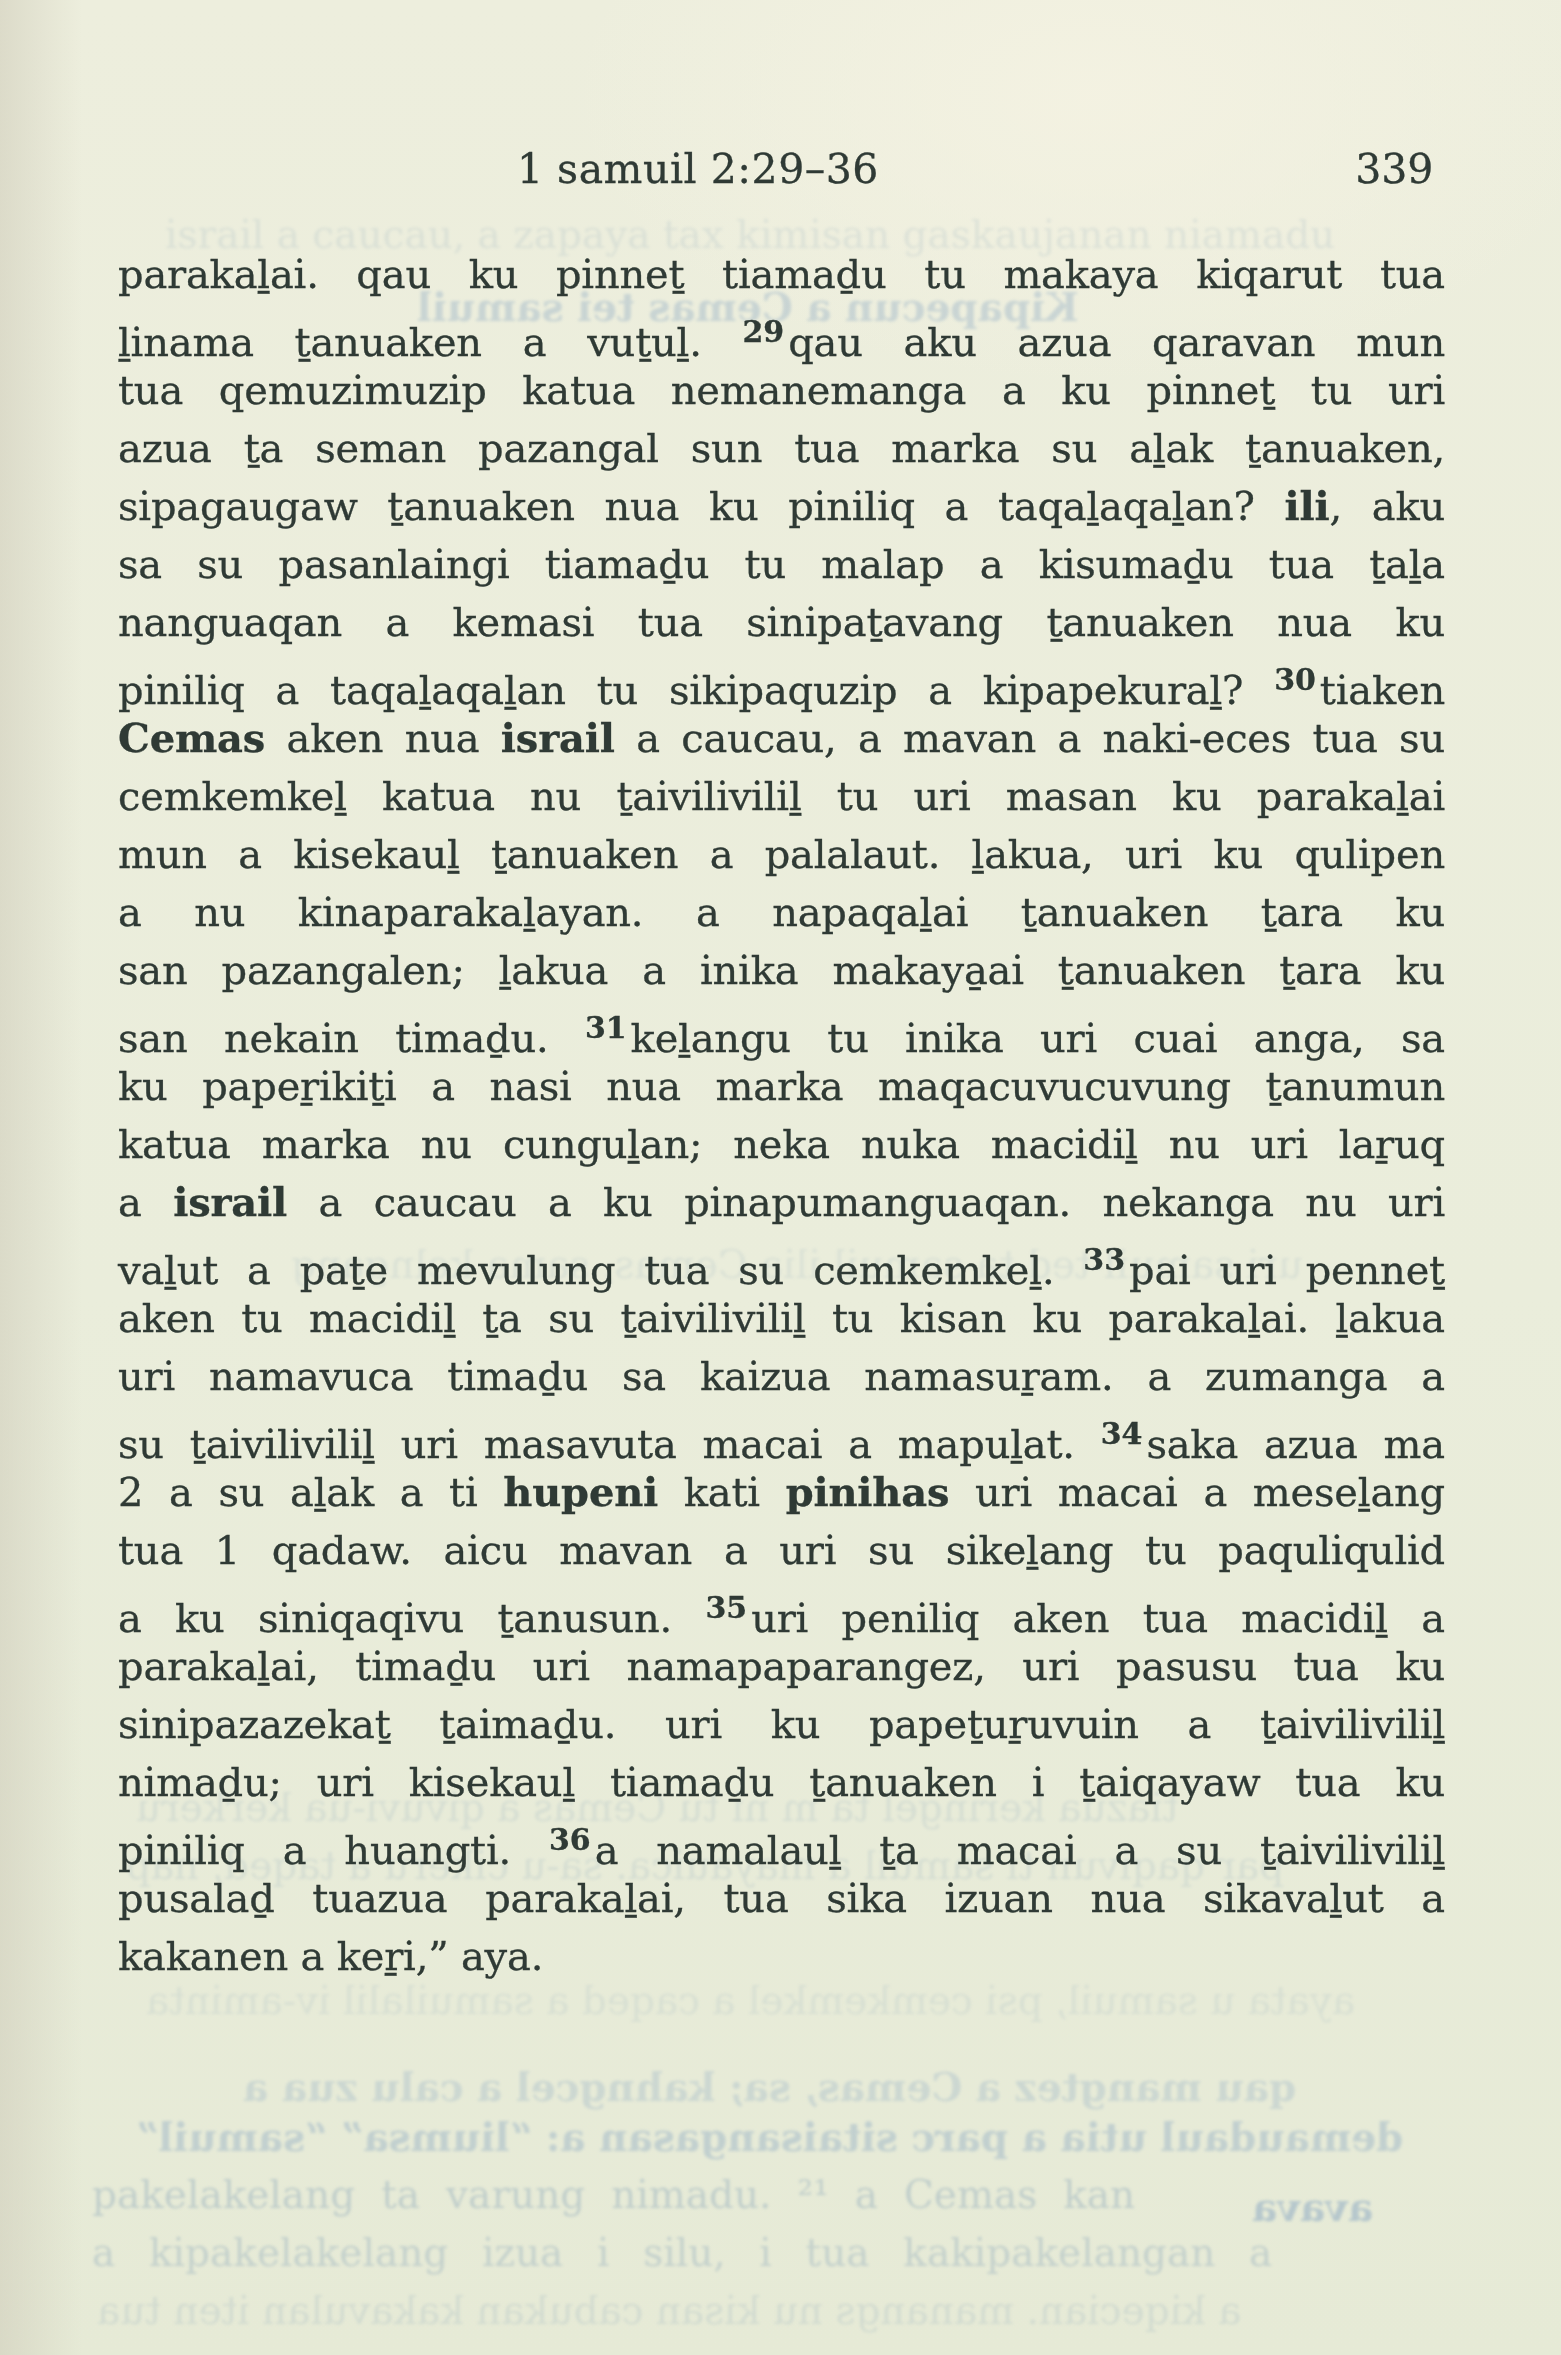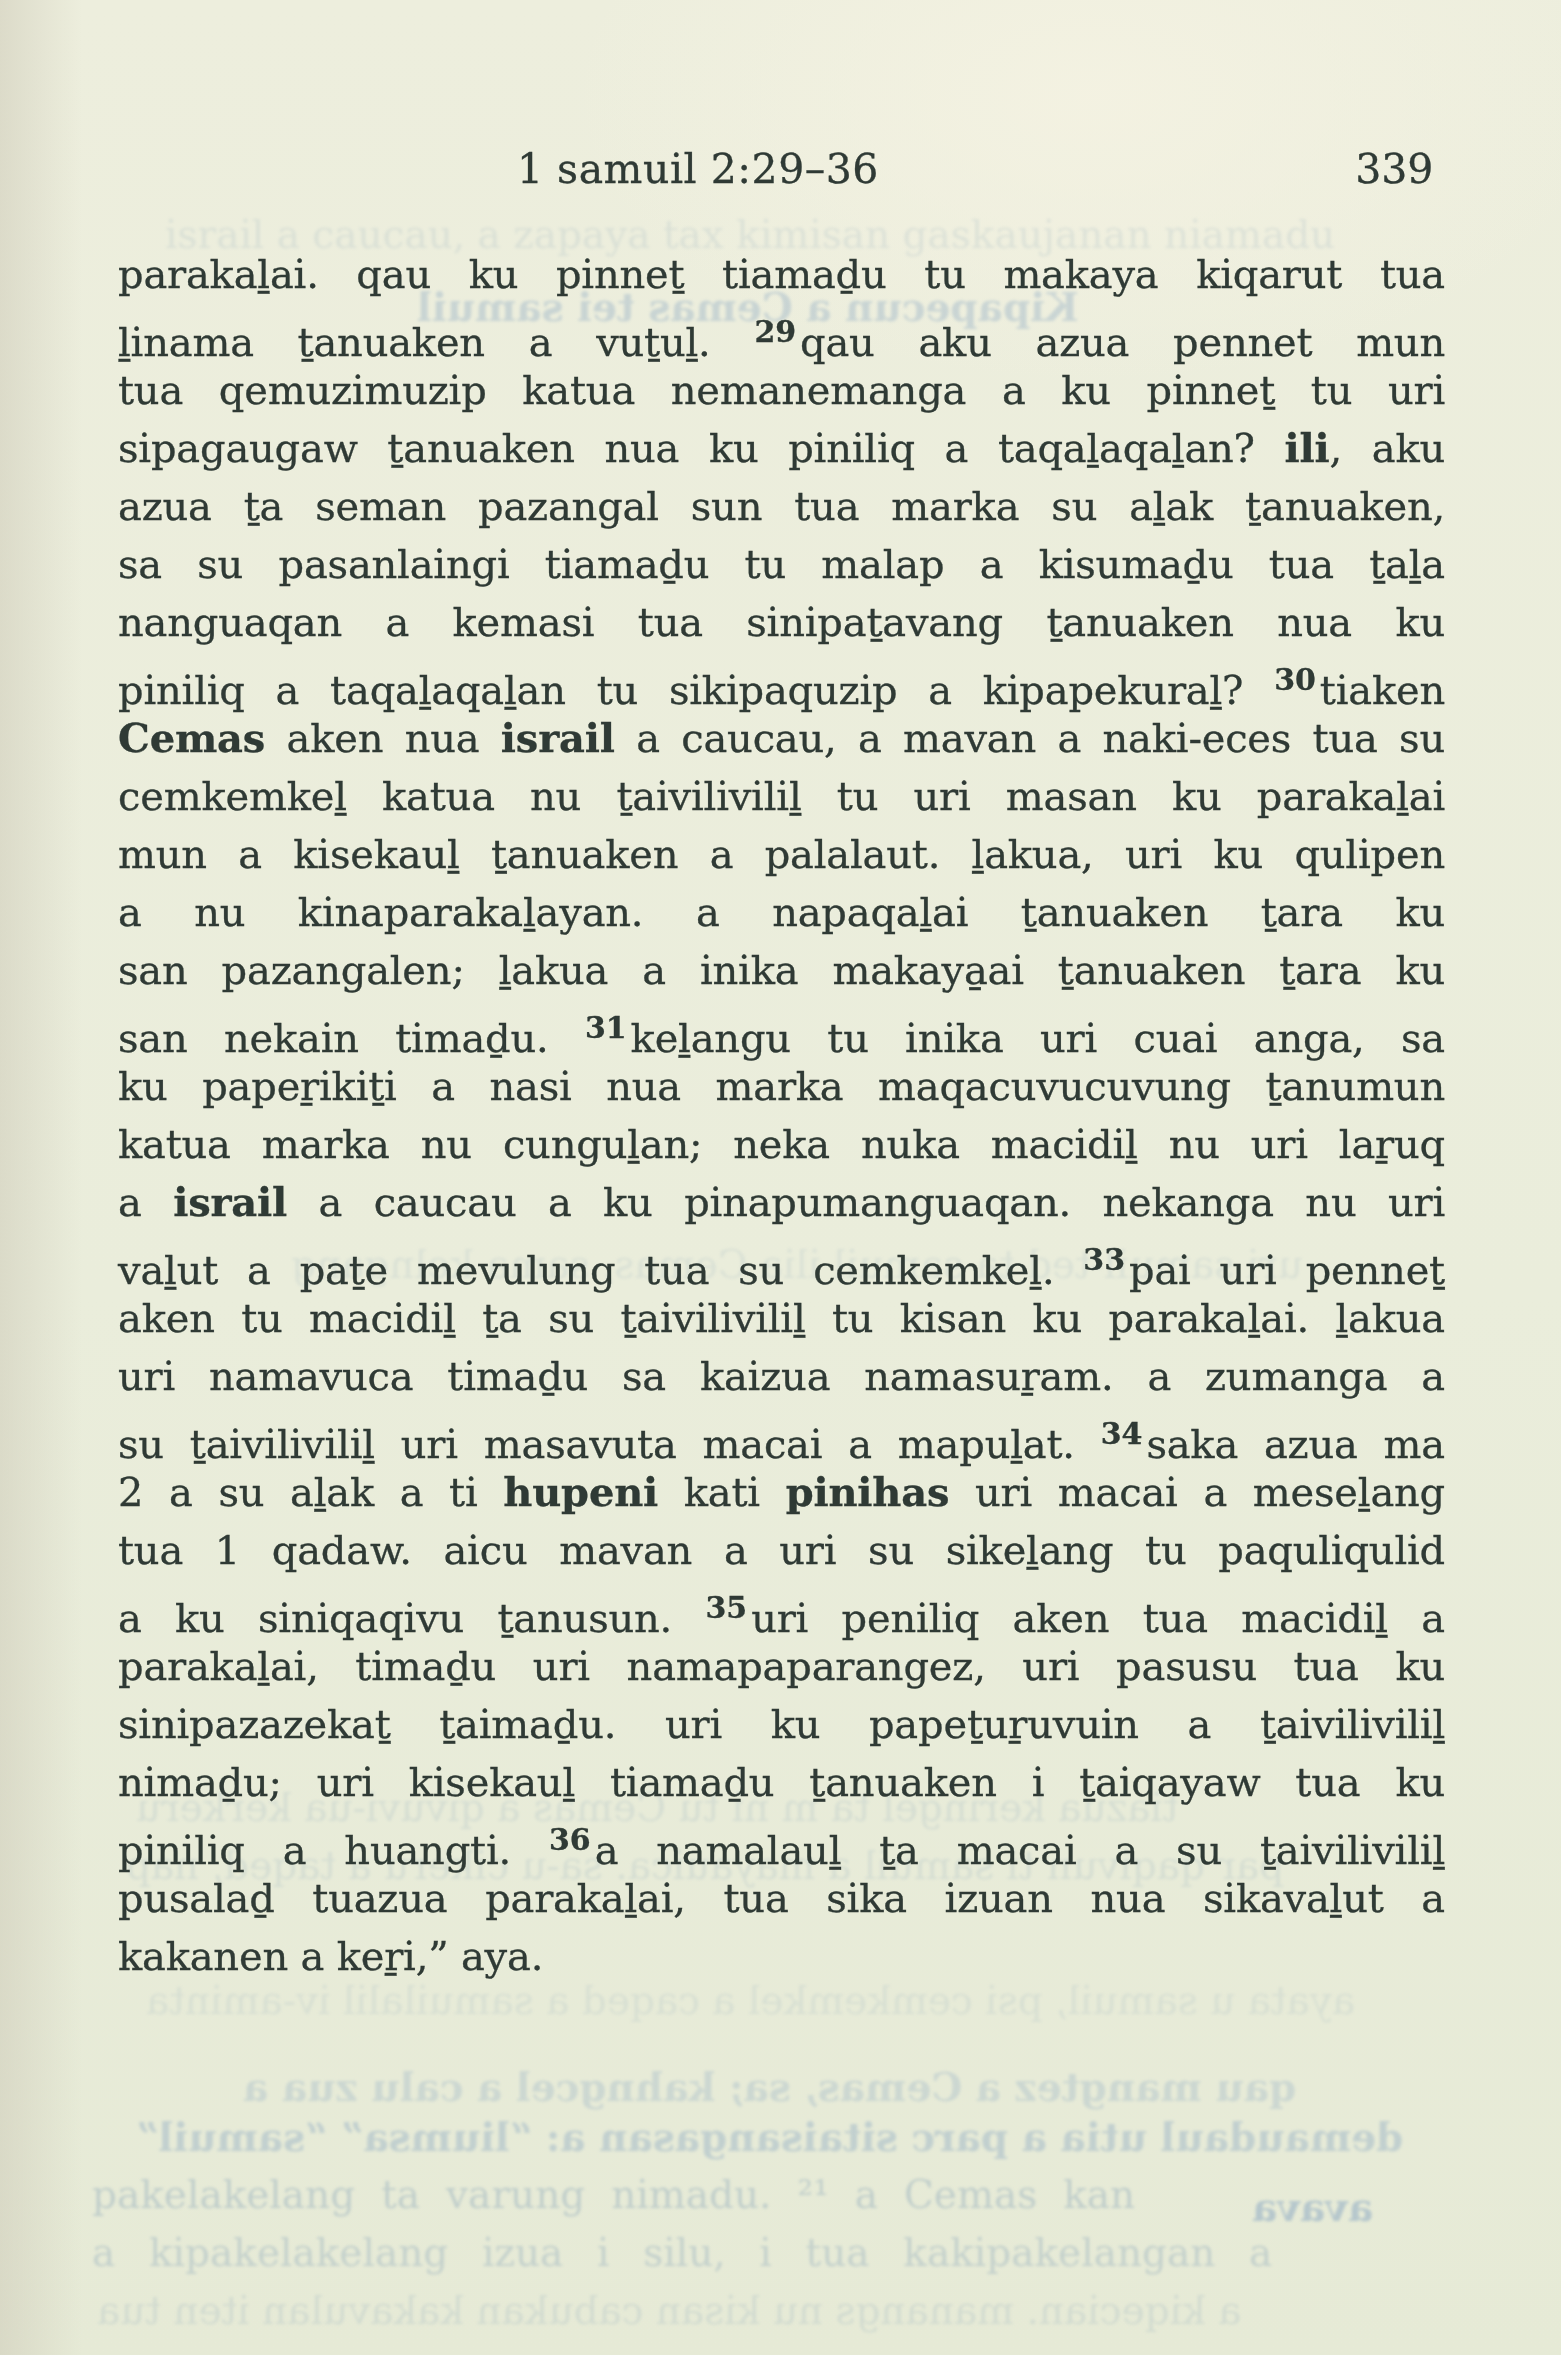--- a/index.html
+++ b/index.html
@@ -68,24 +68,24 @@
     <div class="ghost mirrored" style="top: 2288px; left: 97px; opacity: 0.26;">a kiqecian. manangs nu kisan cabukan kakavulan iten tua</div>
   </div>
 
 <div class="header">
   <span class="ref">1 samuil  2:29–36</span>
   <span class="pagenum">339</span>
 </div>
 
 <div class="text-block" id="text-block">
     <div class="line"><span>parakaḻai.  qau ku pinneṯ tiamaḏu tu makaya kiqarut tua</span></div>
-    <div class="line"><span>ḻinama ṯanuaken a vuṯuḻ.  </span><span class="verse">29</span><span>qau aku azua pennet mun</span></div>
+    <div class="line"><span>ḻinama ṯanuaken a vuṯuḻ.  </span><span class="verse">29</span><span>qau aku azua qaravan mun</span></div>
     <div class="line"><span>tua qemuzimuzip katua nemanemanga a ku pinneṯ tu uri</span></div>
+    <div class="line"><span>azua ṯa seman pazangal sun tua marka su aḻak ṯanuaken,</span></div>
     <div class="line"><span>sipagaugaw ṯanuaken nua ku piniliq a taqaḻaqaḻan? </span><span class="bold">ili</span><span>, aku</span></div>
-    <div class="line"><span>azua ṯa seman pazangal sun tua marka su aḻak ṯanuaken,</span></div>
     <div class="line"><span>sa su pasanlaingi tiamaḏu tu malap a kisumaḏu tua ṯaḻa</span></div>
     <div class="line"><span>nanguaqan a kemasi tua sinipaṯavang ṯanuaken nua ku</span></div>
     <div class="line"><span>piniliq a taqaḻaqaḻan tu sikipaquzip a kipapekuraḻ? </span><span class="verse">30</span><span>tiaken</span></div>
     <div class="line"><span class="bold">Cemas</span><span> aken nua </span><span class="bold">israil</span><span> a caucau, a mavan a naki-eces tua su</span></div>
     <div class="line"><span>cemkemkeḻ katua nu ṯaiviliviliḻ tu uri masan ku parakaḻai</span></div>
     <div class="line"><span>mun a kisekauḻ ṯanuaken a palalaut.  ḻakua, uri ku qulipen</span></div>
     <div class="line"><span>a nu kinaparakaḻayan.   a napaqaḻai ṯanuaken ṯara ku</span></div>
     <div class="line"><span>san pazangalen; ḻakua a inika makaya̱ai ṯanuaken ṯara ku</span></div>
     <div class="line"><span>san nekain timaḏu.  </span><span class="verse">31</span><span>keḻangu tu inika uri cuai anga, sa</span></div>
     <div class="line"><span>ku papeṟikiṯi a nasi nua marka maqacuvucuvung ṯanumun</span></div>

